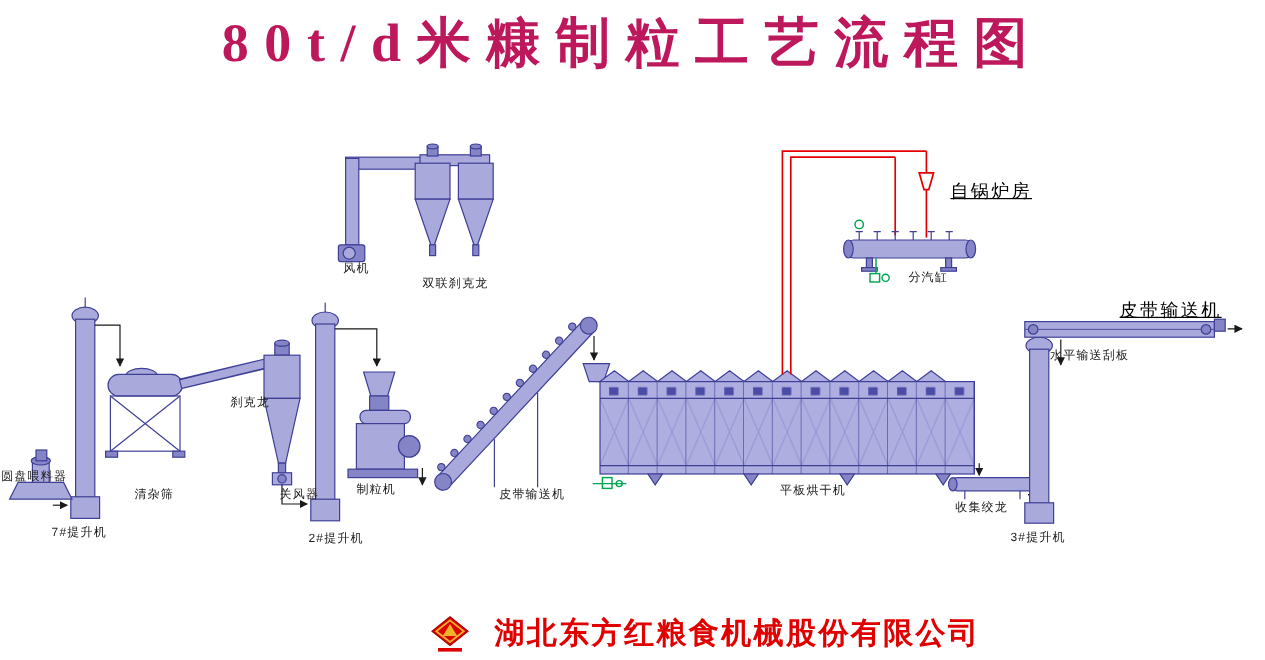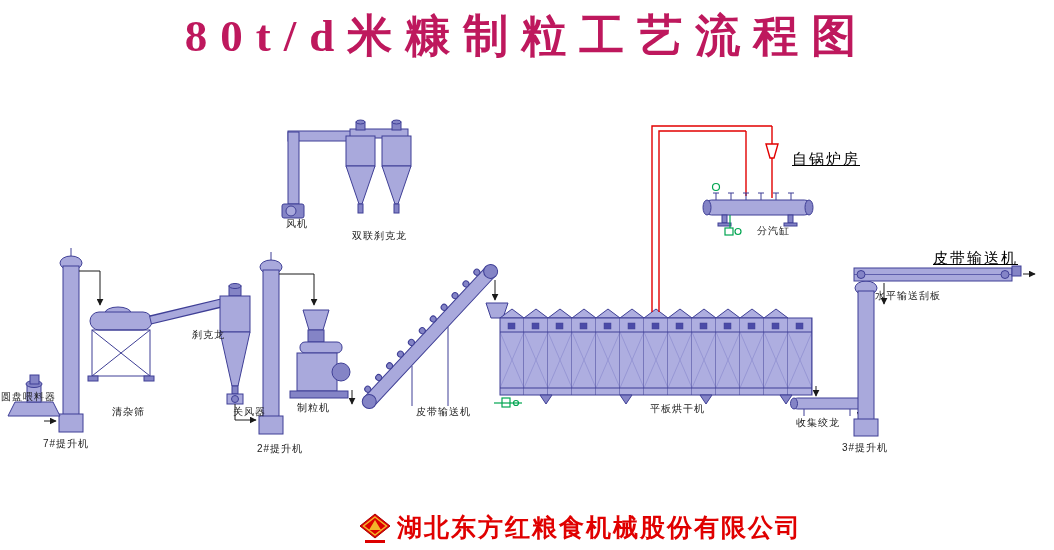--- a/index.html
+++ b/index.html
@@ -4,21 +4,21 @@
 <style>
   html,body{margin:0;padding:0;background:#ffffff;}
   .stage{position:relative;width:1054px;height:550px;background:#ffffff;overflow:hidden;
          font-family:"Liberation Sans", sans-serif;}
   .title{position:absolute;top:6px;left:0;width:100%;text-align:center;
          font-family:"Liberation Serif", serif;font-weight:bold;font-size:45px;
          color:#be185d;letter-spacing:13px;white-space:nowrap;}
   .lbl{position:absolute;font-size:10px;color:#1a1a1a;letter-spacing:1px;white-space:nowrap;}
   .lbl.big{font-size:15px;letter-spacing:2px;color:#000;text-decoration:underline;}
   .diagram{position:absolute;left:0;top:0;}
-  .footer{position:absolute;left:358px;top:511px;display:flex;align-items:center;gap:5px;}
+  .footer{position:absolute;left:358px;top:511px;display:flex;align-items:center;gap:20px;}
   .company{font-family:"Liberation Serif", serif;font-weight:bold;font-size:25px;
            color:#e00000;letter-spacing:2px;white-space:nowrap;}
   .eq{fill:#a9a9dc;stroke:#3f3f96;stroke-width:1;}
   .eqd{fill:#8484c6;stroke:#3f3f96;stroke-width:1;}
   .frame{fill:none;stroke:#3f3f96;stroke-width:1;}
   .fl{fill:none;stroke:#1a1a1a;stroke-width:1;marker-end:url(#arr);}
   .red{fill:none;stroke:#e20000;stroke-width:1.4;}
   .grn{fill:none;stroke:#00a550;stroke-width:1.2;}
 </style>
 </head>

